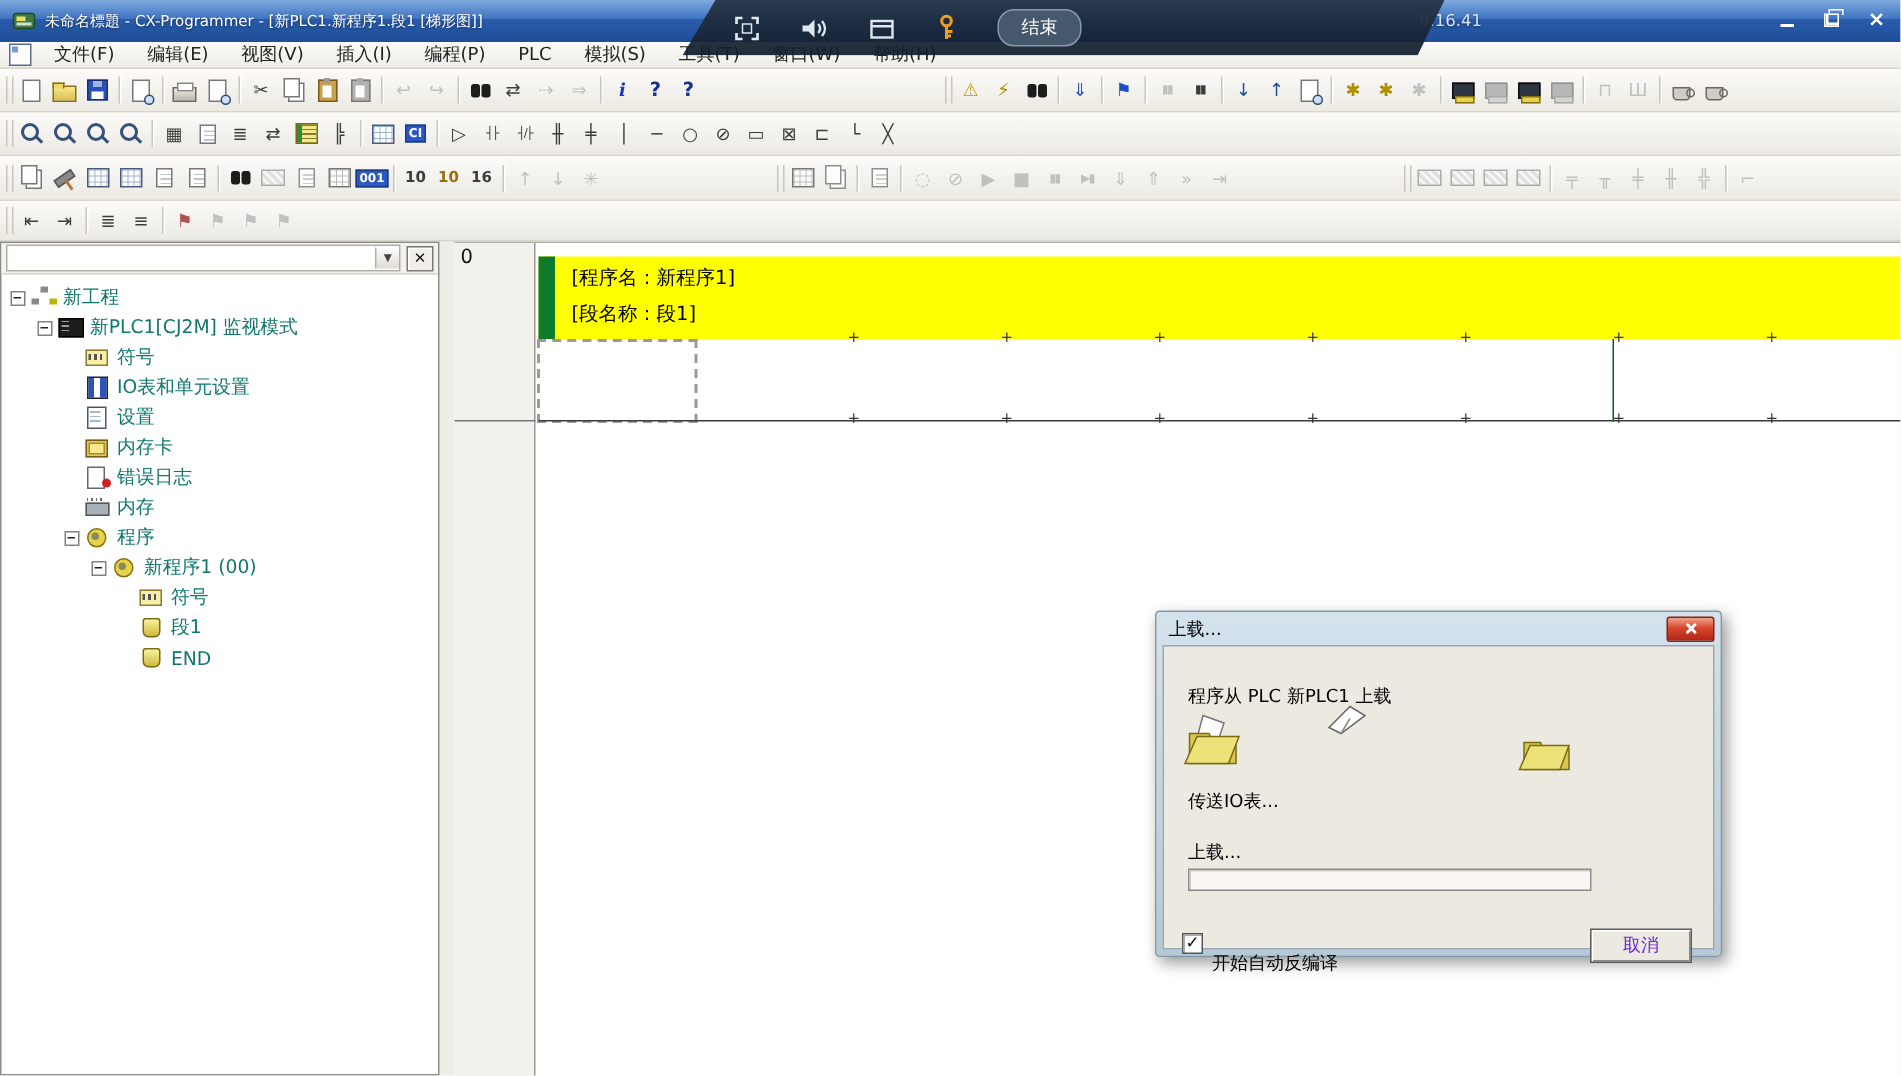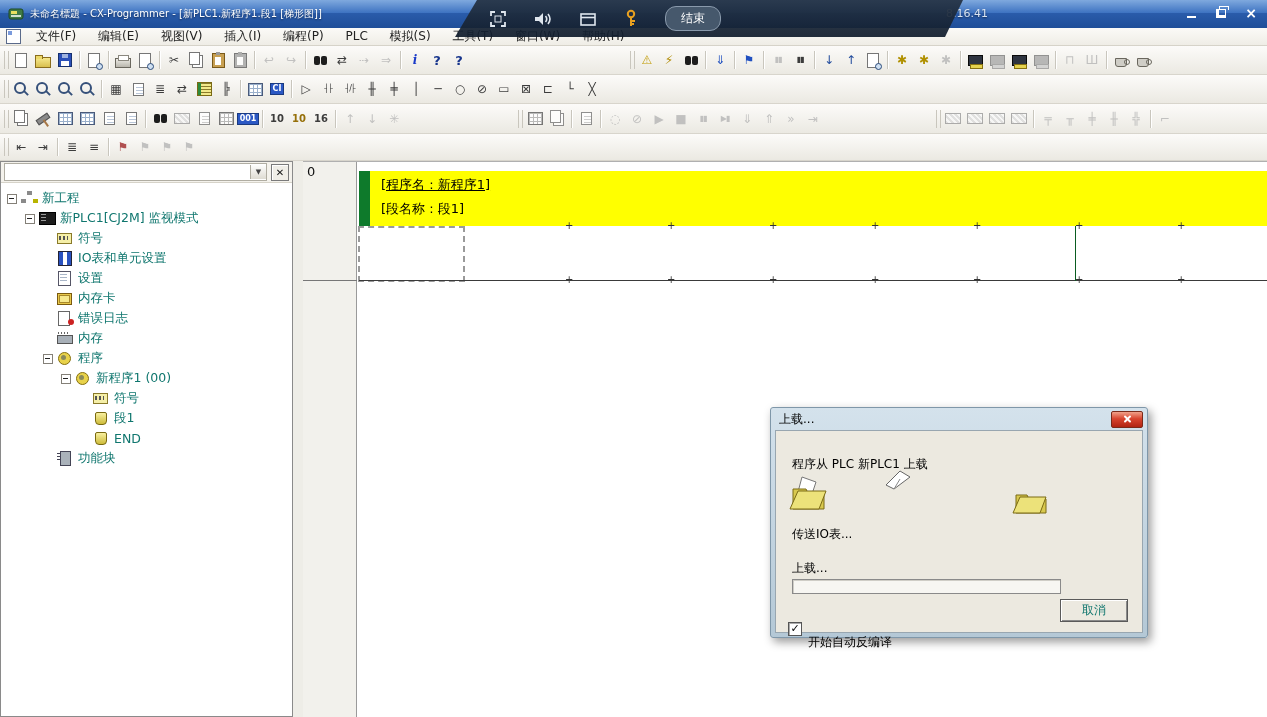--- a/index.html
+++ b/index.html
@@ -133,21 +133,21 @@
   .ti-fb::after{content:"";position:absolute;left:0;top:2px;width:3px;height:9px;
      background:repeating-linear-gradient(#445 0 1px,transparent 1px 3px);}
   
   #ladder{position:absolute;left:303px;top:161px;width:964px;height:556px;background:#fff;border-top:1px solid #b0b0b0;}
   .gutter{position:absolute;left:0;top:0;width:54px;height:100%;background:#f2f1ec;border-right:1px solid #9a9a9a;box-sizing:border-box;}
   .gutter .rungnum{display:block;padding:2px 0 0 4px;font-size:13px;color:#111;}
   .gutter-line{position:absolute;left:0;top:118px;width:54px;height:1px;background:#777;}
   .banner{position:absolute;left:56px;right:0;top:9px;height:55px;background:#ffff00;}
   .banner::before{content:"";position:absolute;left:0;top:0;bottom:0;width:11px;background:#0e7a2b;}
   .banner .bl{position:absolute;left:22px;font-size:13px;color:#000;white-space:nowrap;}
-  .bl1{top:5px;text-decoration:underline;} .bl2{top:29px;}
+  .bl1{top:5px;} .bl2{top:29px;}
   .selcell{position:absolute;left:55px;top:64px;width:107px;height:56px;border:2px dashed #9a9a9a;box-sizing:border-box;}
   .pm{position:absolute;font-size:10px;color:#333;line-height:1;}
   .rungline{position:absolute;left:56px;right:0;top:118px;height:1px;background:#3a3a3a;}
   .greenline{position:absolute;left:772px;top:64px;width:1px;height:55px;background:#0a5c20;}
   
   #dialog{position:absolute;left:770px;top:407px;width:378px;height:231px;z-index:50;
     background:linear-gradient(#d4e2ec,#b4c8d6);border:1px solid #7f97a9;border-radius:3px;
     box-shadow:3px 4px 10px rgba(0,0,0,.4);box-sizing:border-box;padding:2px 4px 4px 4px;}
   .dtitle{height:18px;display:flex;align-items:center;font-size:12px;color:#000;padding-left:4px;}
   .dclose{margin-left:auto;width:30px;height:15px;border:1px solid #7a2a1a;border-radius:2px;
@@ -157,23 +157,23 @@
   .dbody{position:absolute;left:4px;right:4px;top:22px;bottom:4px;background:#ece9e0;border:1px solid #98a6b0;padding:0;font-size:12px;color:#000;}
   .dmsg{position:absolute;left:16px;top:25px;}
   .dlabel1{position:absolute;left:16px;top:95px;}
   .dlabel2{position:absolute;left:16px;top:129px;}
   .dprog{position:absolute;left:16px;top:148px;width:267px;height:13px;background:#f7f6f2;
     border:1px solid #8a8a8a;box-shadow:inset 1px 1px 0 #cfcdc6;}
   .dcheckrow{position:absolute;left:12px;top:175px;display:flex;align-items:center;}
   .dcheck{width:12px;height:12px;background:#fff;border:1px solid #555;box-shadow:inset 1px 1px 0 #aaa;
     display:flex;align-items:center;justify-content:center;font-size:11px;font-weight:bold;line-height:1;color:#000;}
   .dchecklabel{margin-left:6px;margin-top:28px;}
-  .dcancel{position:absolute;right:14px;top:168px;width:66px;height:21px;background:#ece9e0;
+  .dcancel{position:absolute;right:14px;top:188px;width:66px;height:21px;background:#ece9e0;
     border:1px solid #5a5a5a;box-shadow:inset 1px 1px 0 #fff,inset -1px -1px 0 #8a8a8a;
-    display:flex;align-items:center;justify-content:center;font-size:12px;color:#0f766e;margin-left:22px;}
+    display:flex;align-items:center;justify-content:center;font-size:12px;color:#6d28d9;margin-left:22px;}
   .dfold{position:absolute;}
 </style>
 </head>
 <body>
 
 <div class="titlebar">
   <svg width="16" height="16" aria-hidden="true">
     <rect x="1" y="3" width="14" height="10" rx="2" fill="#3f7a46" stroke="#1e4a24"></rect>
     <rect x="3" y="5" width="6" height="3" fill="#e8e060"></rect>
     <rect x="3" y="9" width="10" height="2" fill="#cfe0cf"></rect>
@@ -963,25 +963,20 @@
         <span class="ti ti-section"></span>
         <span class="tlabel">段1</span>
       </div>
 
       <div class="trow" data-level="4">
         <span class="exp"></span>
         <span class="ti ti-section"></span>
         <span class="tlabel">END</span>
       </div>
 
-      <div class="trow" data-level="2">
-        <span class="exp"></span>
-        <span class="ti ti-fb"></span>
-        <span class="tlabel">功能块</span>
-      </div>
     </div>
 </div>
 
 <div id="ladder">
   <div class="gutter">
     <span class="rungnum">0</span>
   </div>
   <div class="gutter-line"></div>
   <div class="banner">
     <span class="bl bl1">[程序名 : 新程序1]</span>

